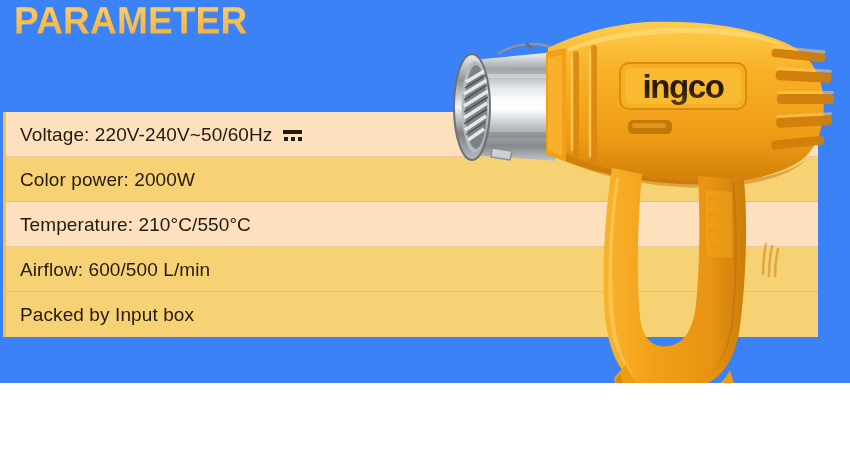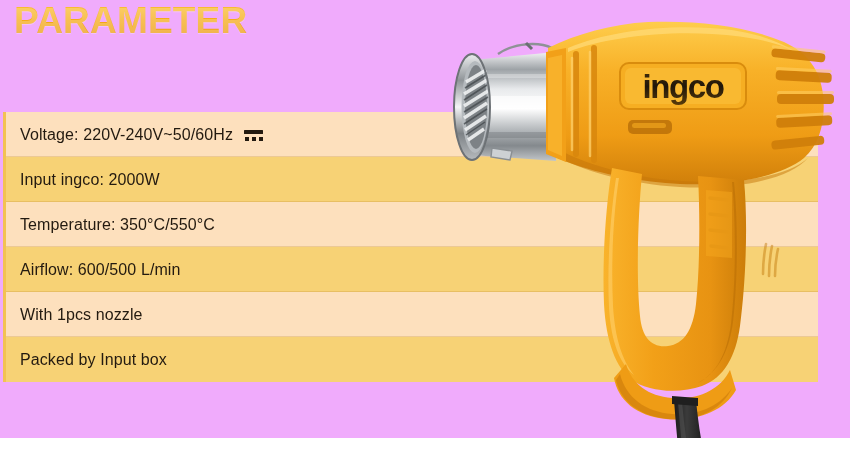--- a/index.html
+++ b/index.html
@@ -3,22 +3,22 @@
 <meta charset="utf-8">
 <style>
   html, body {
     margin: 0;
     padding: 0;
     background: #ffffff;
   }
   #page {
     position: relative;
     width: 850px;
-    height: 438px;
-    background: #f0abfc;
+    height: 383px;
+    background: #3b82f6;
     overflow: hidden;
     font-family: "Liberation Sans", sans-serif;
   }
 
   
   #title-block {
     position: absolute;
     left: 14px;
     top: 2px;
     z-index: 5;
@@ -58,21 +58,21 @@
   }
   .spec-row.odd  { background: #fde0bd; }
   .spec-row.even { background: #f7d275; }
   .spec-row .sep {
     position: absolute;
     left: 0; right: 0; bottom: 0;
     height: 1px;
     background: rgba(200,150,60,0.30);
   }
   .spec-text {
-    font-size: 16px;
+    font-size: 19px;
     color: #231a10;
     letter-spacing: 0.1px;
     white-space: nowrap;
     position: relative;
     z-index: 1;
   }
   
   .dc-icon {
     display: inline-flex;
     flex-direction: column;
@@ -131,38 +131,34 @@
         <span class="dashes">
             <i></i>
             <i></i>
             <i></i>
           </span>
       </span>
       <span class="sep"></span>
     </div>
 
     <div class="spec-row even">
-      <span class="spec-text">Input ingco: 2000W</span>
+      <span class="spec-text">Color power: 2000W</span>
       <span class="sep"></span>
     </div>
 
     <div class="spec-row odd">
-      <span class="spec-text">Temperature: 350°C/550°C</span>
+      <span class="spec-text">Temperature: 210°C/550°C</span>
       <span class="sep"></span>
     </div>
 
     <div class="spec-row even">
       <span class="spec-text">Airflow: 600/500 L/min</span>
       <span class="sep"></span>
     </div>
 
-    <div class="spec-row odd">
-      <span class="spec-text">With 1pcs nozzle</span>
-      <span class="sep"></span>
-    </div>
 
     <div class="spec-row even">
       <span class="spec-text">Packed by Input box</span>
     </div>
 
   </div>
 
   <div id="tool">
     <svg viewBox="0 0 472 459" xmlns="http://www.w3.org/2000/svg">
       <defs>

